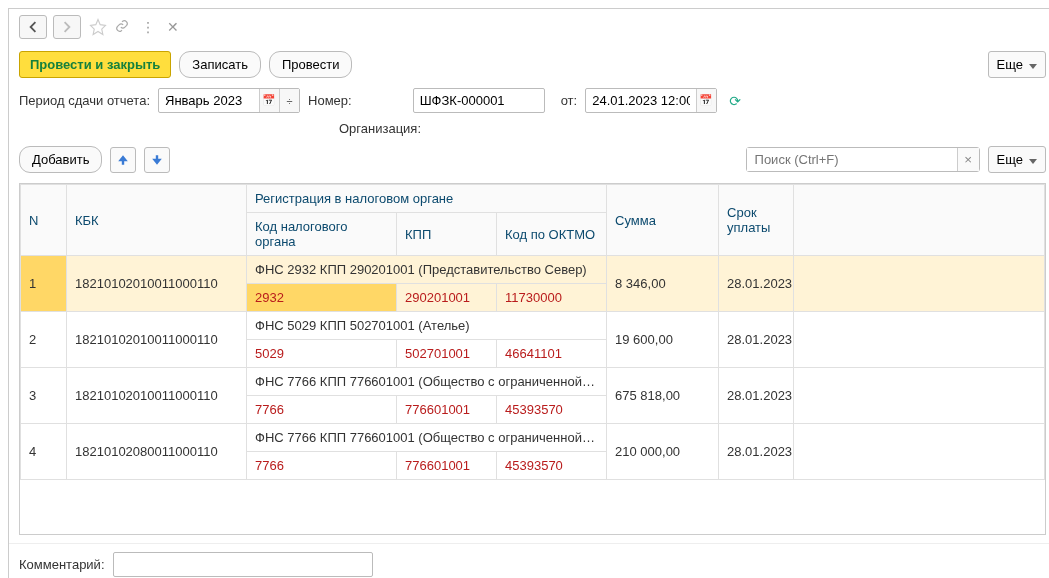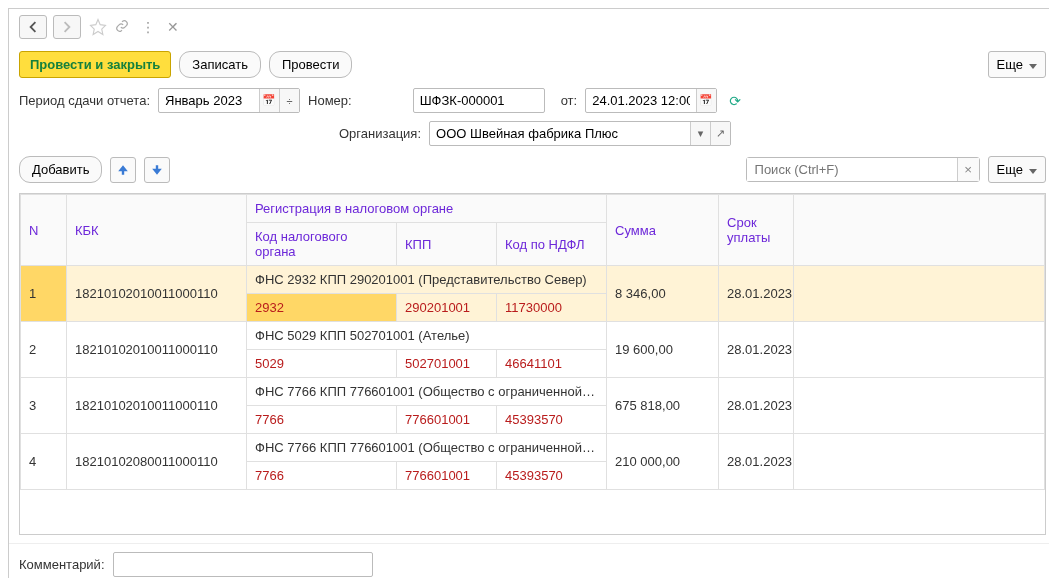--- a/index.html
+++ b/index.html
@@ -29,21 +29,21 @@
 
 .tablebar { display: flex; align-items: center; padding: 6px 10px; gap: 8px; }
 .icon-btn { width: 26px; height: 26px; border: 1px solid #bbb; background: #fafafa; border-radius: 3px; display: inline-flex; align-items: center; justify-content: center; cursor: pointer; }
 .search-wrap { display: inline-flex; border: 1px solid #bbb; border-radius: 3px; align-items: stretch; }
 .search-input { border: none; padding: 4px 8px; width: 210px; font-size: 13px; outline: none; color: #999; }
 .search-x { border: none; border-left: 1px solid #ccc; background: #fafafa; width: 22px; cursor: pointer; color: #888; }
 
 .grid { flex: 1; margin: 4px 10px 8px 10px; border: 1px solid #ccc; overflow: auto; }
 .grid table { width: 100%; border-collapse: collapse; table-layout: fixed; }
 .grid th, .grid td { border: 1px solid #e0e0e0; padding: 6px 8px; text-align: left; font-weight: normal; font-size: 13px; vertical-align: middle; }
-.grid th { background: #fafafa; color: #6d28d9; }
+.grid th { background: #fafafa; color: #0c4a6e; }
 .cN { width: 46px; text-align: right; }
 .cKbk { width: 180px; }
 .cReg1 { width: 150px; }
 .cReg2 { width: 100px; }
 .cReg3 { width: 110px; }
 .cSum { width: 112px; text-align: right; }
 .cDate { width: 75px; }
 .cBlank { width: auto; }
 .row-sel td { background: #fff3d6; }
 .row-sel td:first-child { background: #ffd766; }
@@ -109,25 +109,20 @@
   <span class="label" style="margin-left:8px">от:</span>
   <span class="field-wrap">
     <input class="field" style="width: 110px;" value="24.01.2023 12:00:">
     <button class="field-btn">📅</button>
   </span>
   <span class="icon-green">⟳</span>
 </div>
 
 <div class="form-row" style="padding-left:330px">
   <span class="label">Организация:</span>
-  <span class="field-wrap">
-    <input class="field" style="width: 260px;" value="ООО Швейная фабрика Плюс">
-    <button class="field-btn">▾</button>
-    <button class="field-btn">↗</button>
-  </span>
 </div>
 
 <div class="tablebar">
   <button class="btn">Добавить</button>
   <span class="icon-btn">
         <svg width="12" height="12" viewBox="0 0 10 10">
           <path d="M5 1L1 6h3v3h2V6h3z" fill="#3a7bd5"></path>
         </svg>
       </span>
   <span class="icon-btn">
@@ -163,21 +158,21 @@
         <th rowspan="2" class="cN">N</th>
         <th rowspan="2">КБК</th>
         <th colspan="3">Регистрация в налоговом органе</th>
         <th rowspan="2" class="cSum" style="text-align:left">Сумма</th>
         <th rowspan="2">Срок уплаты</th>
         <th rowspan="2"></th>
       </tr>
       <tr>
         <th>Код налогового органа</th>
         <th>КПП</th>
-        <th>Код по НДФЛ</th>
+        <th>Код по ОКТМО</th>
       </tr>
     </thead>
     <tbody id="grid-body">
           <tr class="row-sel">
             <td rowspan="2" class="cN">1</td>
             <td rowspan="2">18210102010011000110</td>
             <td colspan="3" class="reg-full">ФНС 2932 КПП 290201001 (Представительство Север)</td>
             <td rowspan="2" class="cSum">8 346,00</td>
             <td rowspan="2">28.01.2023</td>
             <td rowspan="2"></td>

